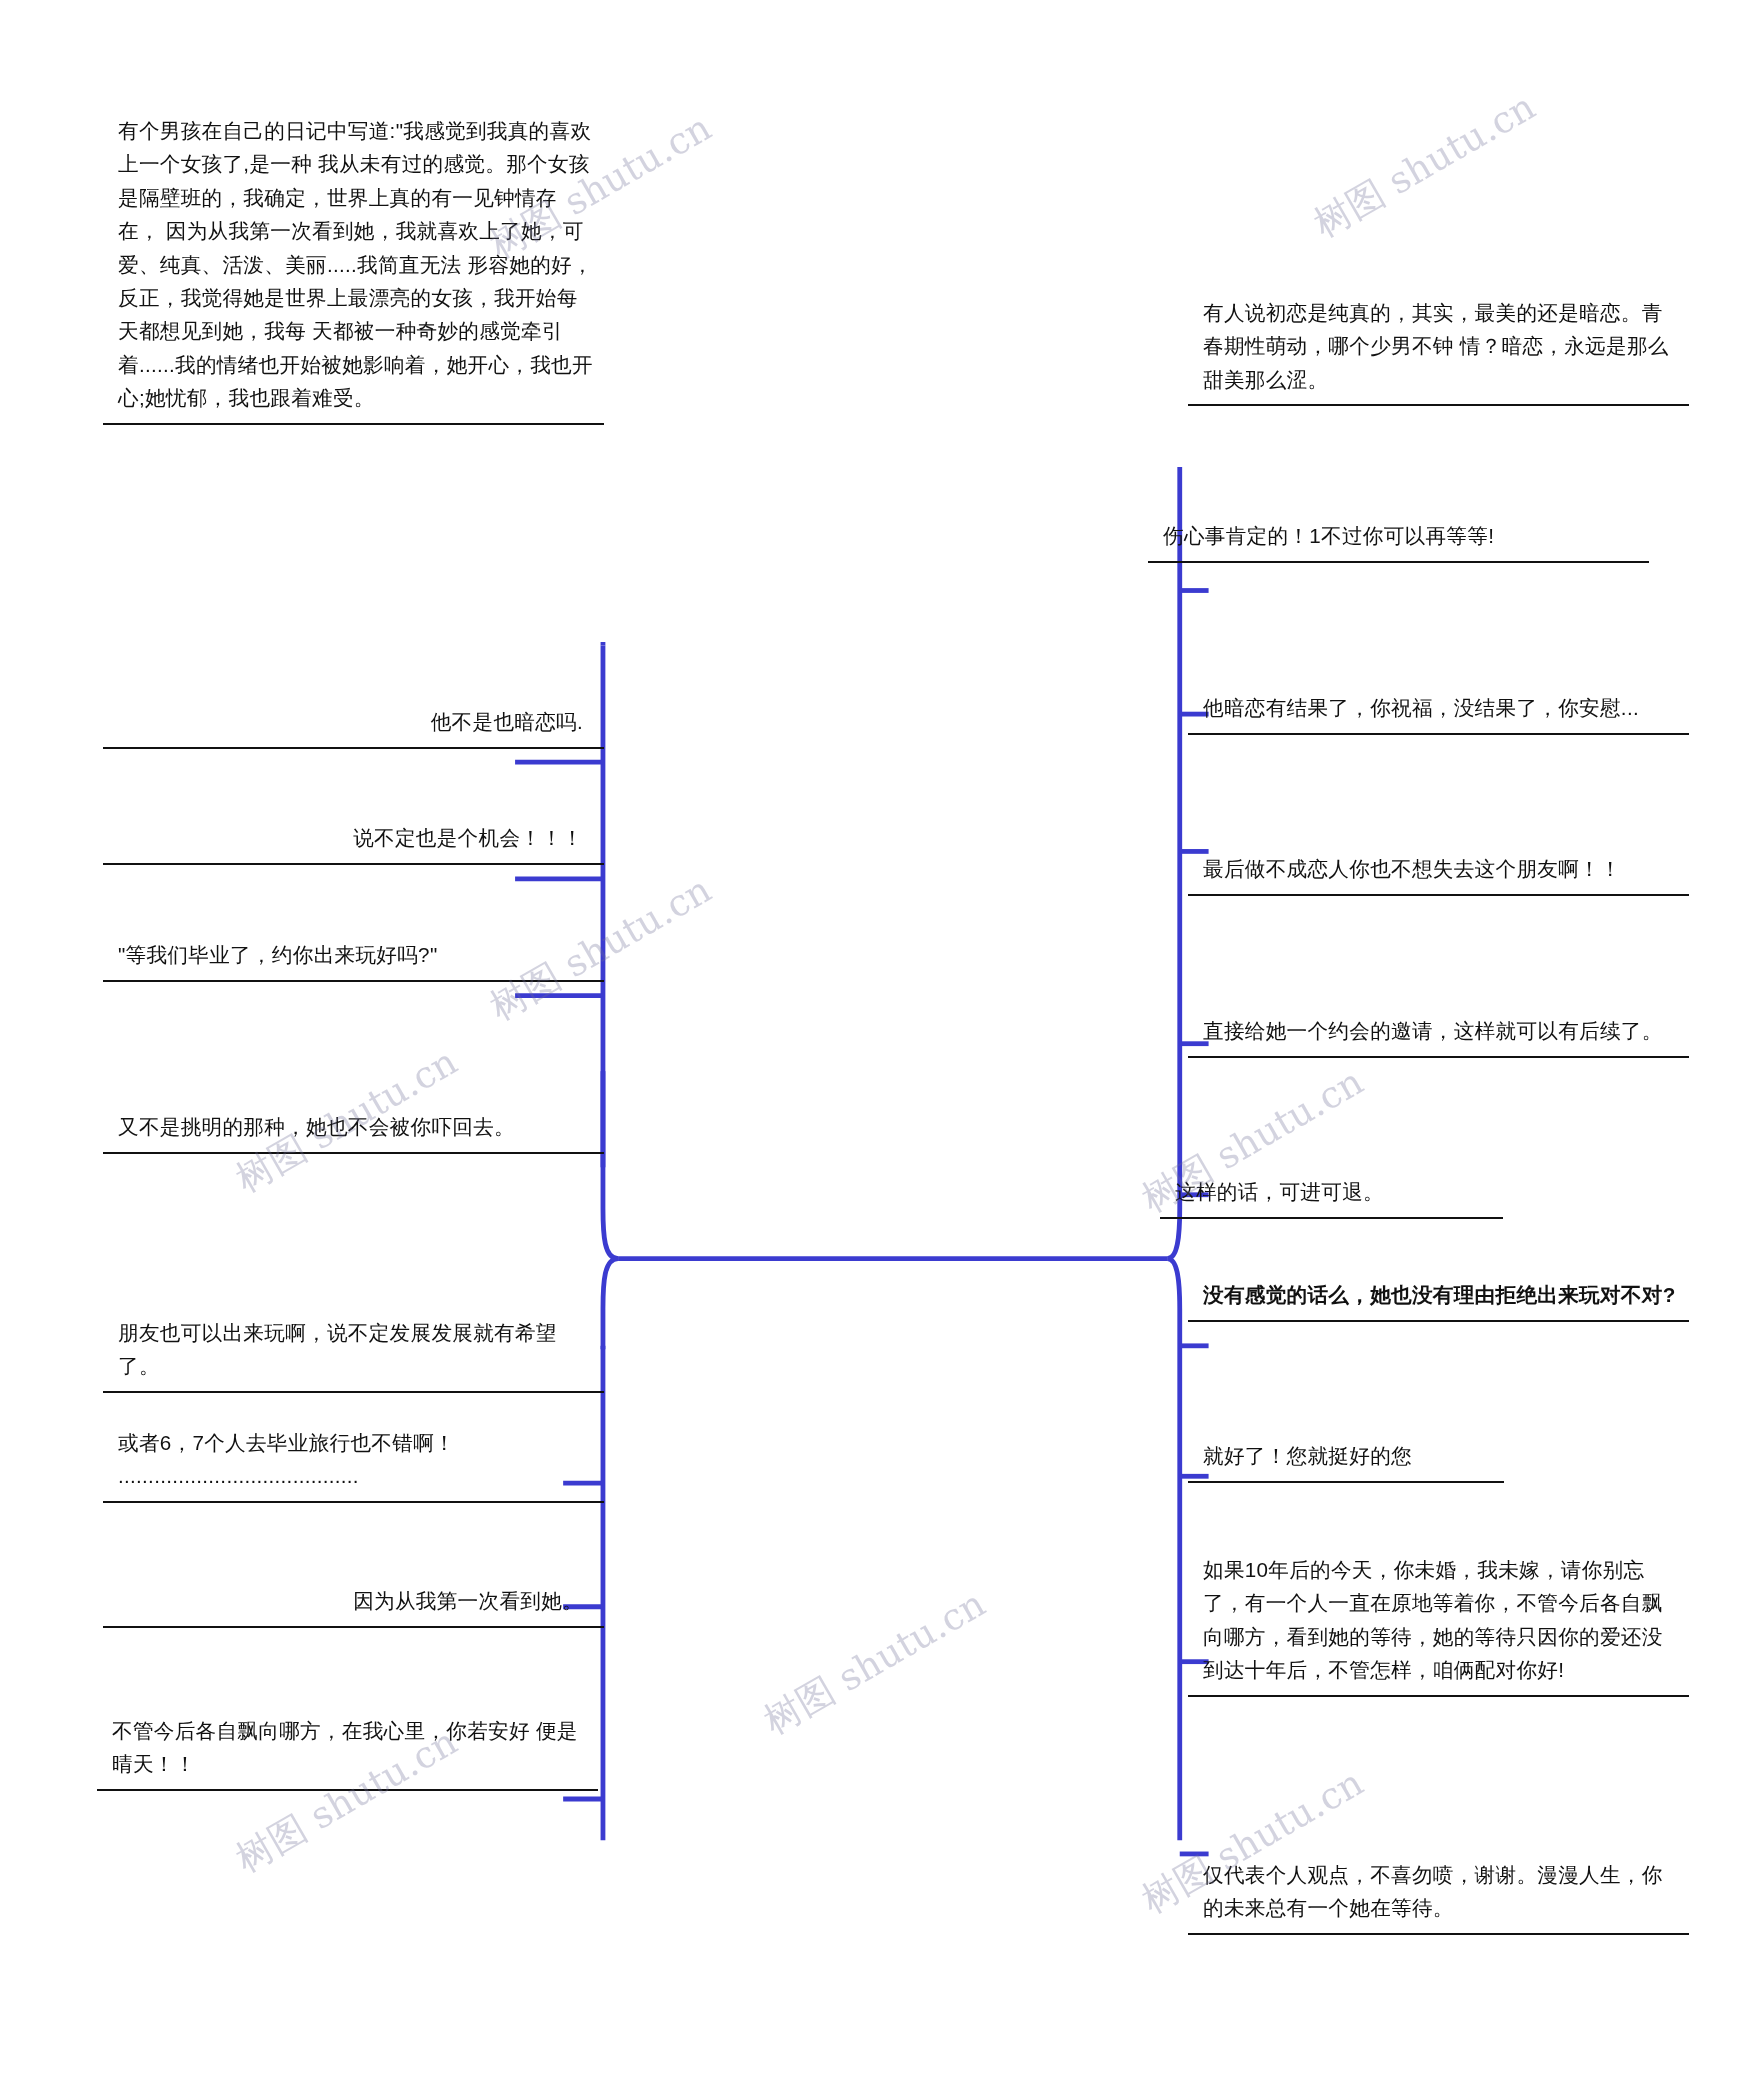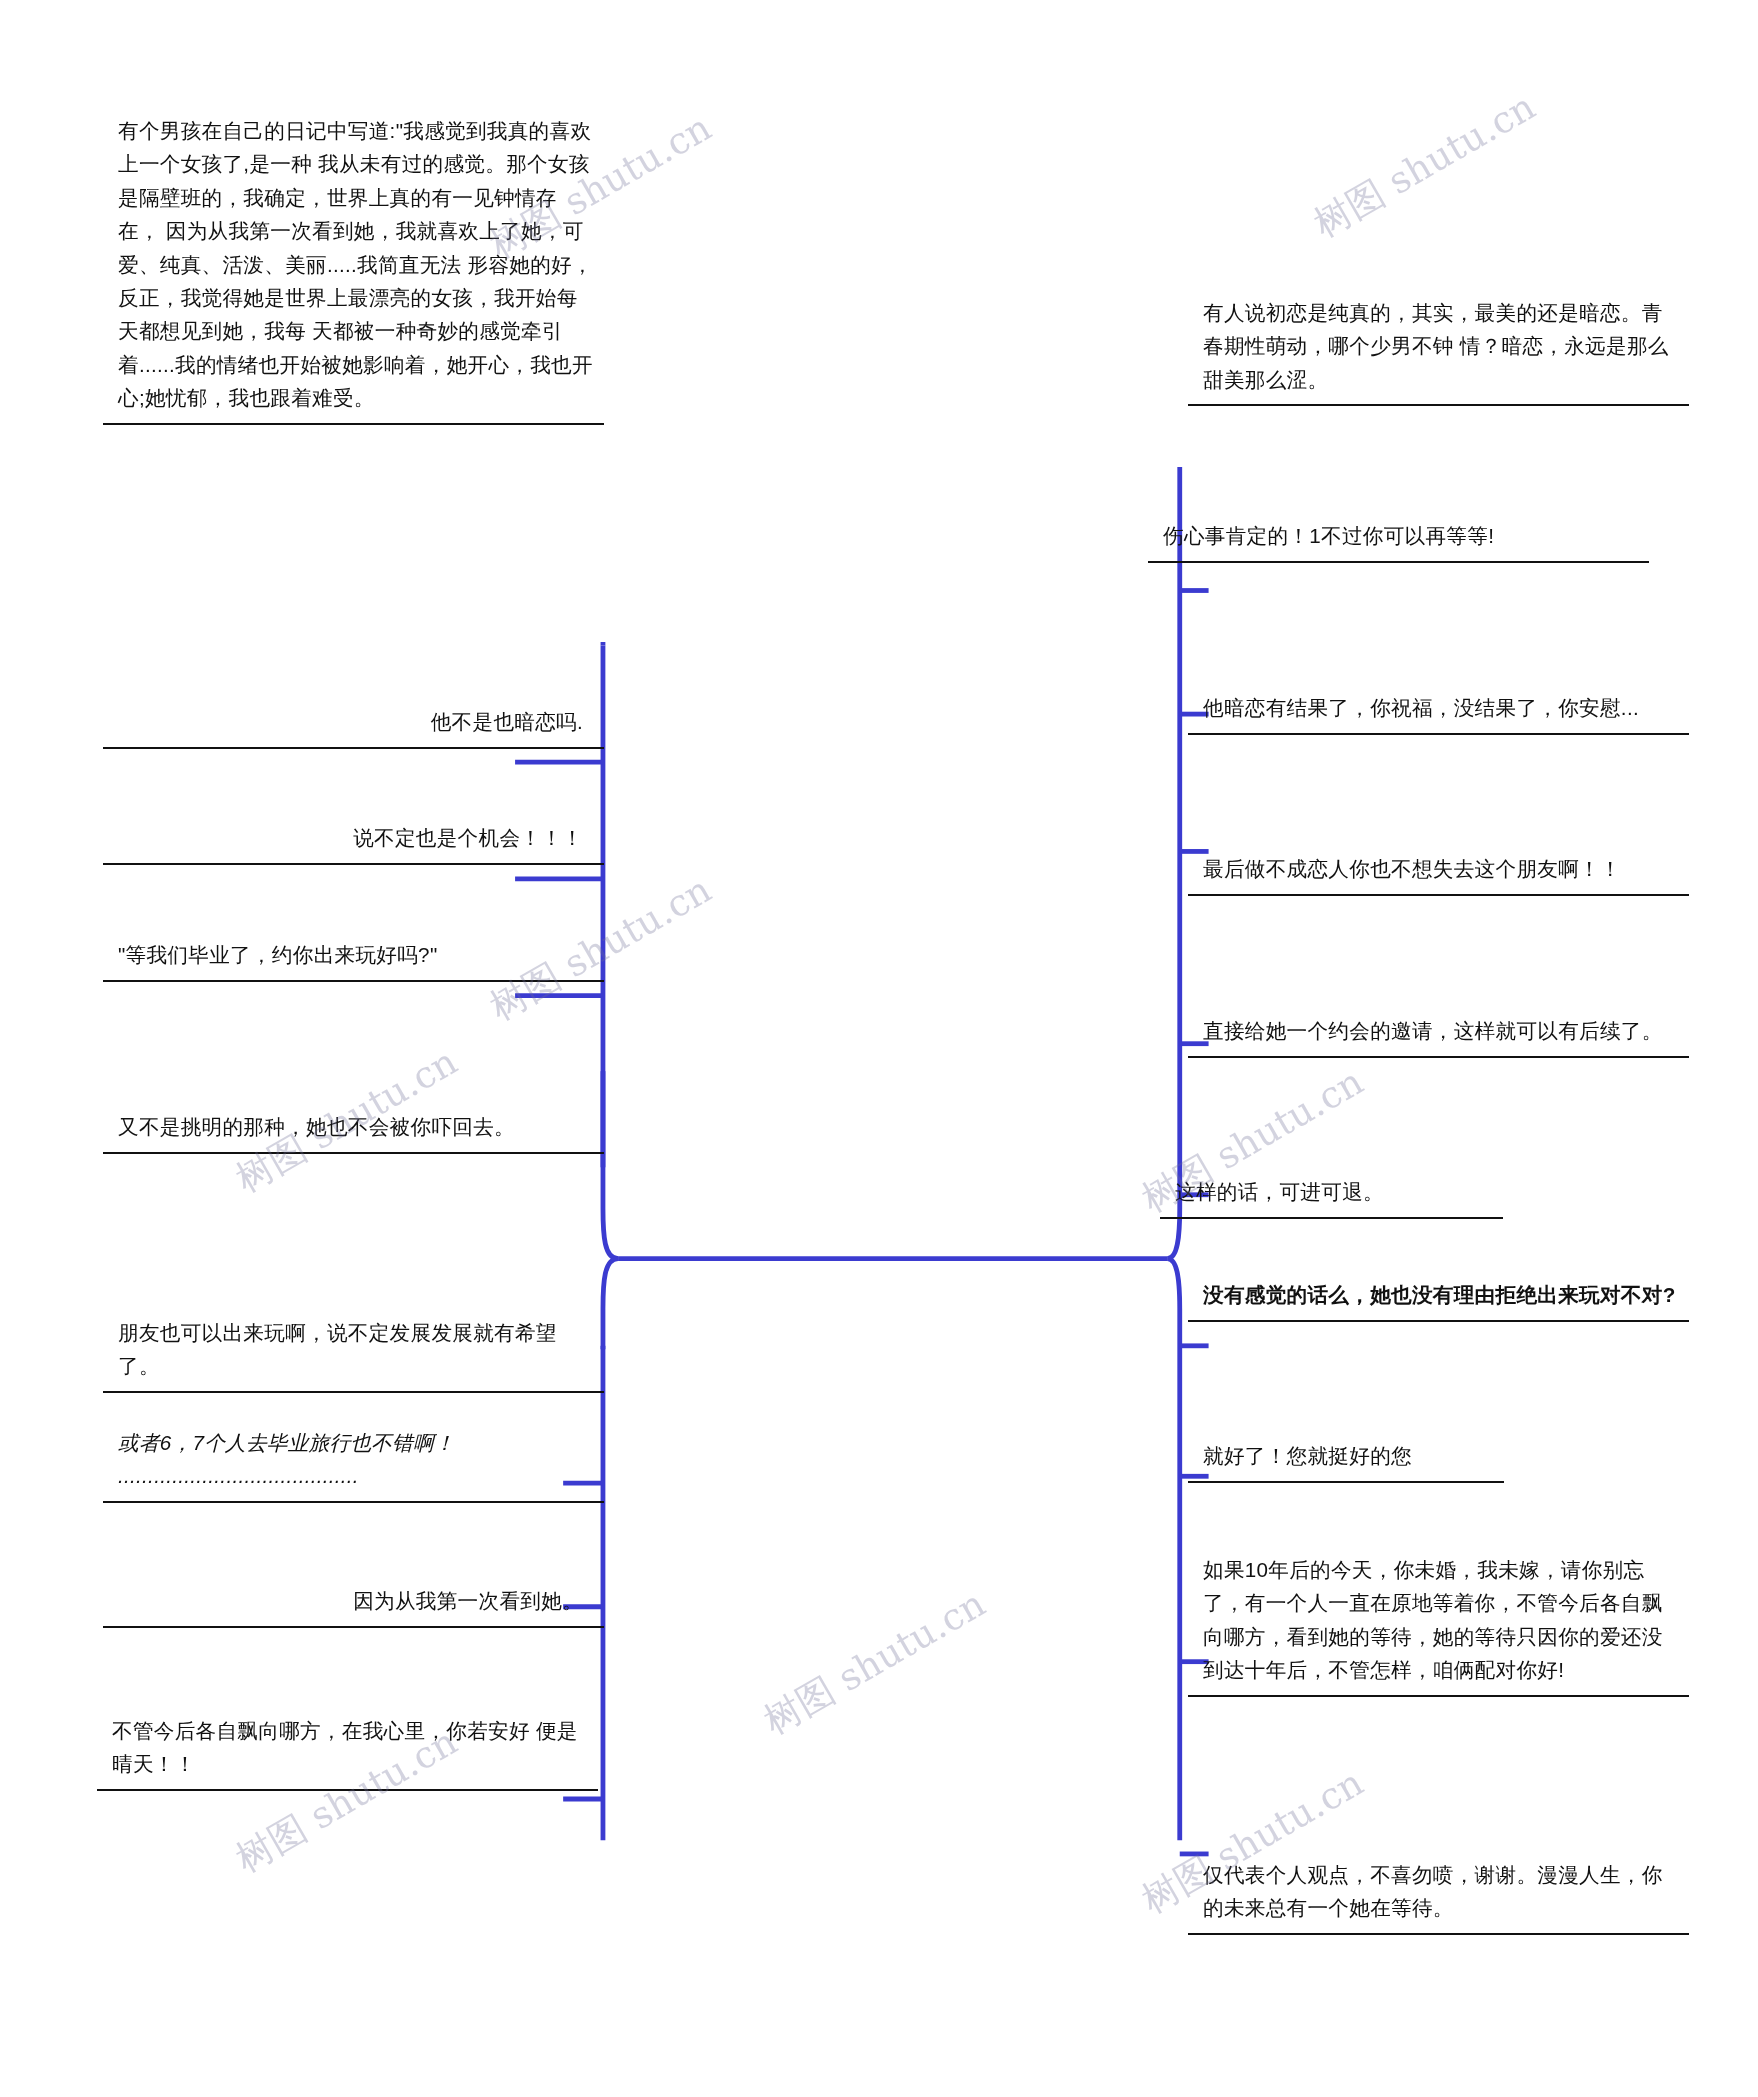--- a/index.html
+++ b/index.html
@@ -96,21 +96,21 @@
   <div class="node align-right" style="left:103px; top:701px; width:501px;">他不是也暗恋吗.</div>
 
   <div class="node align-right" style="left:103px; top:817px; width:501px;">说不定也是个机会！！！</div>
 
   <div class="node align-left" style="left:103px; top:934px; width:501px;">"等我们毕业了，约你出来玩好吗?"</div>
 
   <div class="node align-left" style="left:103px; top:1106px; width:501px;">又不是挑明的那种，她也不会被你吓回去。</div>
 
   <div class="node align-left" style="left:103px; top:1312px; width:501px;">朋友也可以出来玩啊，说不定发展发展就有希望了。</div>
 
-  <div class="node align-left" style="left:103px; top:1422px; width:501px;font-style:italic;">或者6，7个人去毕业旅行也不错啊！ ........................................</div>
+  <div class="node align-left" style="left:103px; top:1422px; width:501px;">或者6，7个人去毕业旅行也不错啊！ ........................................</div>
 
   <div class="node align-right" style="left:103px; top:1580px; width:501px;">因为从我第一次看到她。</div>
 
   <div class="node align-left" style="left:97px; top:1710px; width:501px;">不管今后各自飘向哪方，在我心里，你若安好 便是晴天！！</div>
 
   <div class="node align-left" style="left:1188px; top:292px; width:501px;">有人说初恋是纯真的，其实，最美的还是暗恋。青春期性萌动，哪个少男不钟 情？暗恋，永远是那么甜美那么涩。</div>
 
   <div class="node align-left" style="left:1148px; top:515px; width:501px;">伤心事肯定的！1不过你可以再等等!</div>
 
   <div class="node align-left" style="left:1188px; top:687px; width:501px;">他暗恋有结果了，你祝福，没结果了，你安慰...</div>

